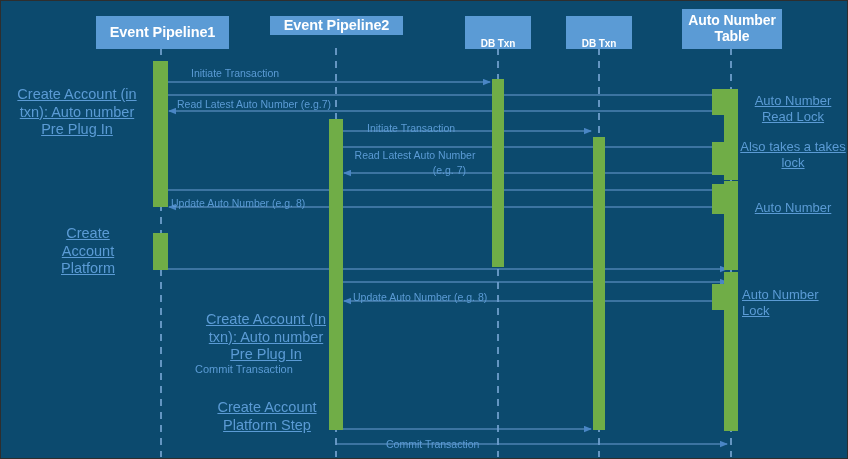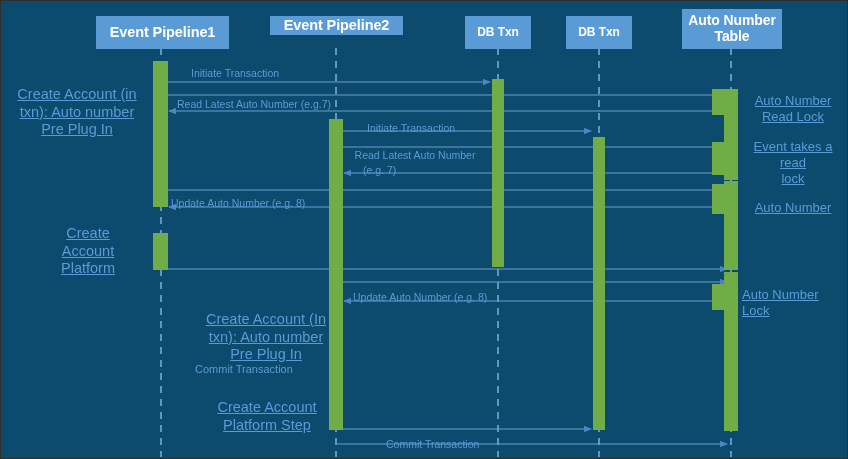--- a/index.html
+++ b/index.html
@@ -25,21 +25,21 @@
     position:absolute;
     background:#5b9bd5;
     color:#ffffff;
     font-weight:bold;
     display:flex;align-items:center;justify-content:center;
     text-align:center;
     line-height:1.12;
     box-sizing:border-box;
     letter-spacing:-0.1px;
   }
-  .actor-box.sm{font-size:12px;}
+  .actor-box.sm{font-size:10px;align-items:flex-end;}
   .actor-box.md{font-size:14.5px;}
   .actor-box.lg{font-size:14px;}
   .act-bar{
     position:absolute;
     background:#70ad47;
   }
   .msg{
     position:absolute;
     color:#5b9bd5;
     font-size:10.5px;
@@ -149,21 +149,21 @@
   </div>
   <div class="msg" style="left:176px;top:97px;">
     <span>Read Latest Auto Number (e.g.7)</span>
   </div>
   <div class="msg" style="left:366px;top:121px;">
     <span>Initiate Transaction</span>
   </div>
   <div class="msg" style="left:345px;top:148px;text-align:center;width:138px;">
     <span>Read Latest Auto Number</span>
   </div>
-  <div class="msg" style="left:362px;top:163px;text-align:left;width:138px;">
+  <div class="msg" style="left:327px;top:163px;text-align:right;width:138px;">
     <span>(e.g. 7)</span>
   </div>
   <div class="msg" style="left:170px;top:196px;">
     <span>Update Auto Number (e.g. 8)</span>
   </div>
   <div class="msg" style="left:352px;top:290px;">
     <span>Update Auto Number (e.g. 8)</span>
   </div>
   <div class="msg" style="left:194px;top:362px;font-size:11px;">
     <span>Commit Transaction</span>
@@ -194,21 +194,21 @@
     <div>Create Account</div>
     <div>Platform Step</div>
   </div>
 
   <div class="note mid" style="left:742px;top:92px;width:100px;">
     <div>Auto Number</div>
     <div>Read Lock</div>
   </div>
 
   <div class="note mid" style="left:738px;top:138px;width:108px;">
-    <div>Event takes a read</div>
+    <div>Also takes a takes</div>
     <div>lock</div>
   </div>
 
   <div class="note mid" style="left:742px;top:199px;width:100px;">
     <div>Auto Number</div>
   </div>
 
   <div class="note mid" style="left:741px;top:286px;width:106px;text-align:left;">
     <div>Auto Number Lock</div>
   </div>

